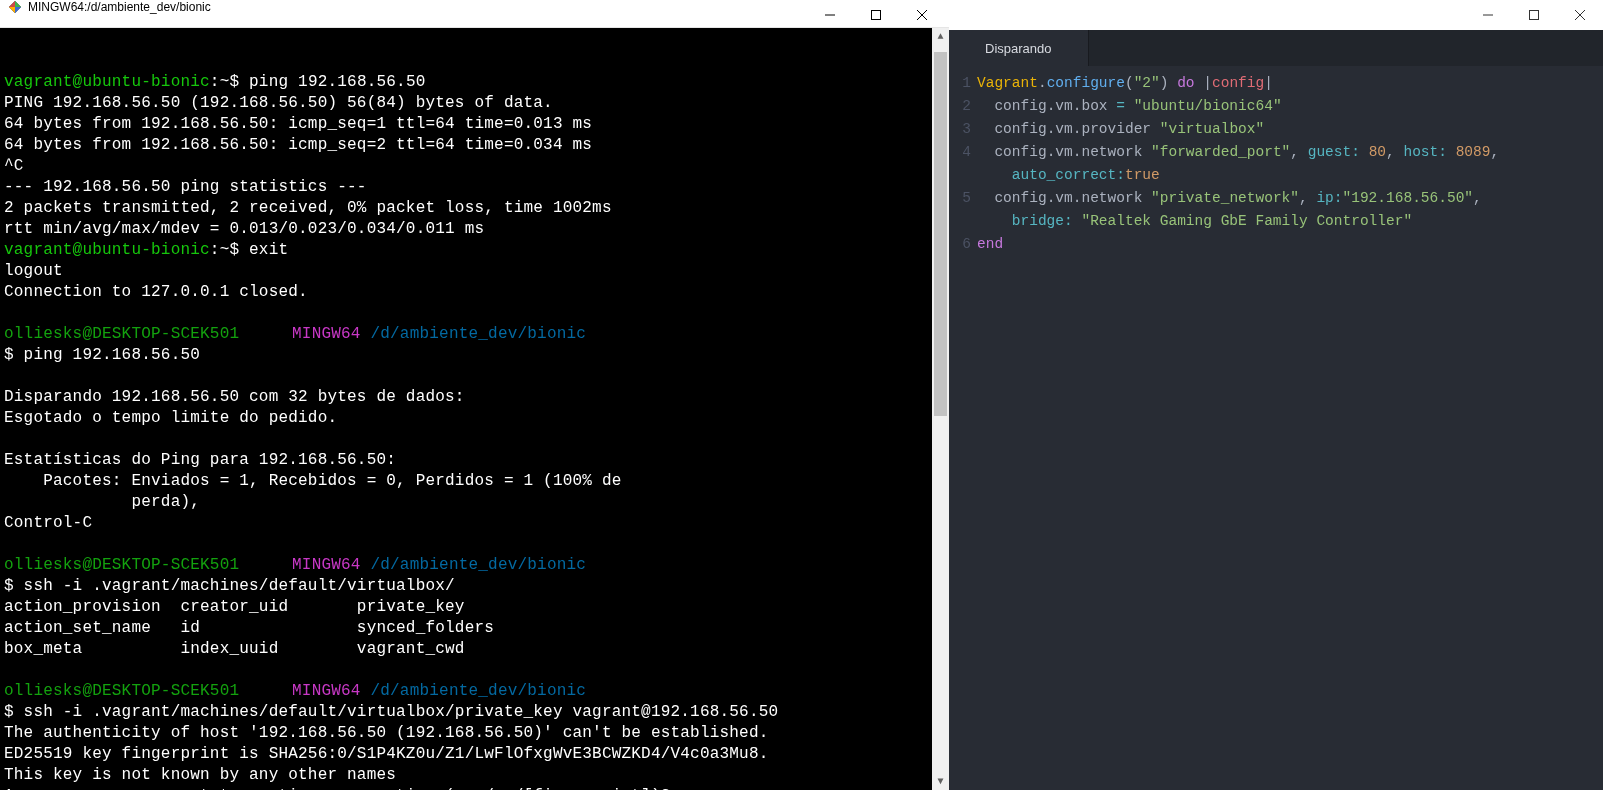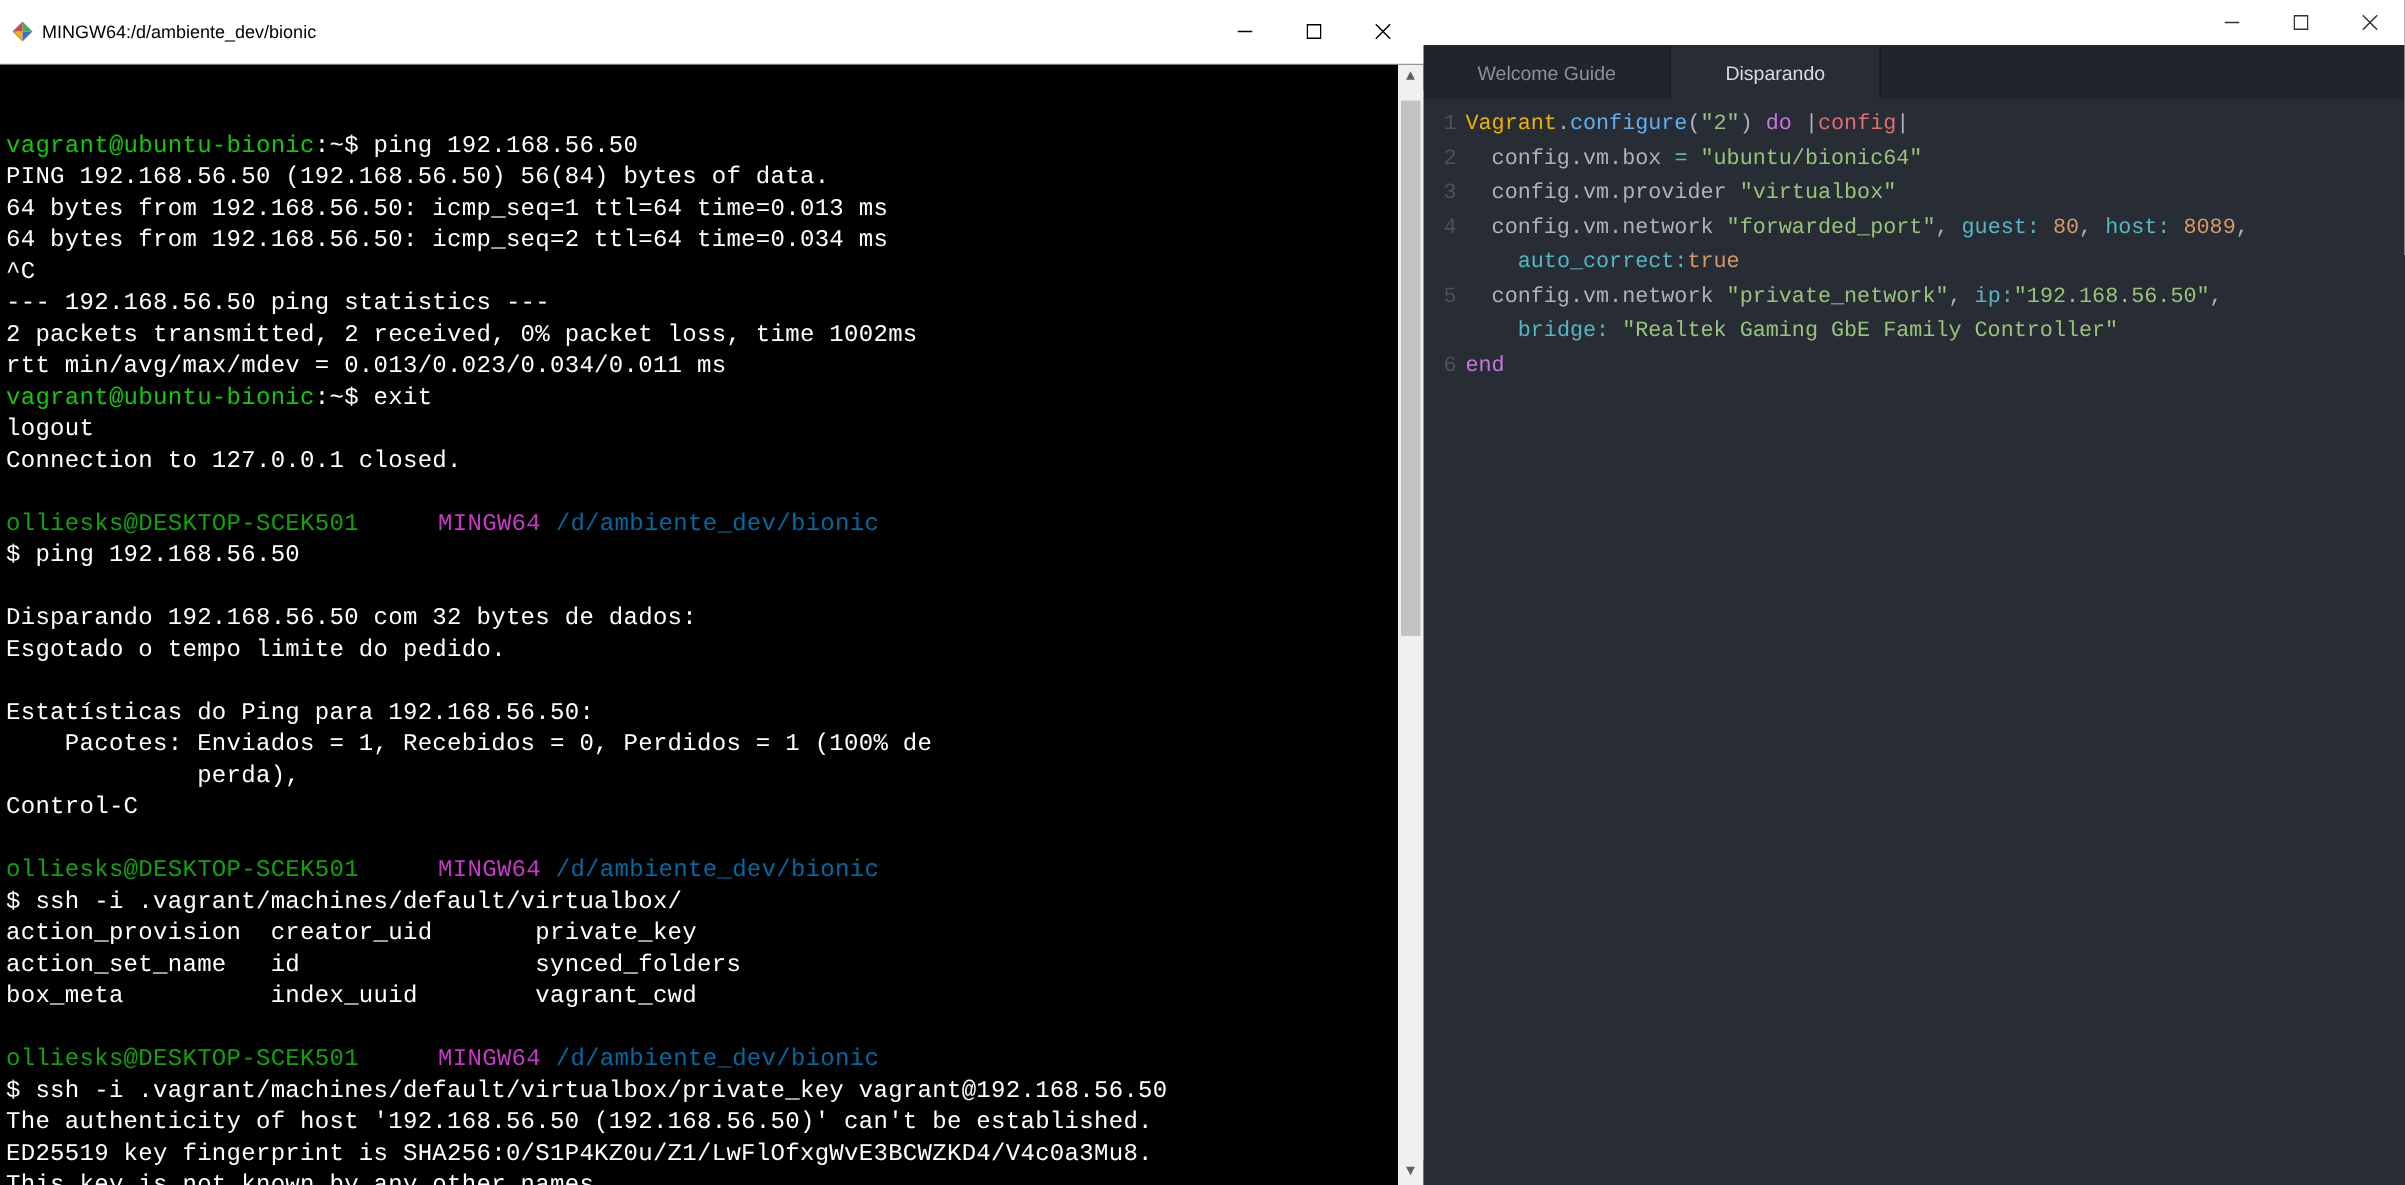--- a/index.html
+++ b/index.html
@@ -13,24 +13,24 @@
   }
   
   .term-window {
     width: 949px;
     height: 790px;
     display: flex;
     flex-direction: column;
     background: #fff;
   }
   .term-titlebar {
-    height: 43px;
+    height: 28px;
     background: #fff;
     display: flex;
-    align-items: center;
+    align-items: flex-start;
     padding: 0 4px 0 8px;
     font-family: "Segoe UI", Tahoma, sans-serif;
     font-size: 12px;
     color: #000;
     border-bottom: 1px solid #e5e5e5;
   }
   .term-titlebar .icon-diamond { margin-right: 6px; display:flex; }
   .term-titlebar .title { flex: 1; }
   .term-titlebar .win-controls { display: flex; }
   .win-btn {
@@ -199,17 +199,16 @@
       </div>
       <div class="ed-win-btn">
         <svg width="10" height="10">
             <line x1="0" y1="0" x2="10" y2="10" stroke="#333" stroke-width="1"></line>
             <line x1="10" y1="0" x2="0" y2="10" stroke="#333" stroke-width="1"></line>
           </svg>
       </div>
     </div>
   </div>
   <div class="editor-tabs" id="editor-tabs">
-      <div class="editor-tab">Welcome Guide</div>
       <div class="editor-tab active">Disparando</div>
     </div>
   <div class="editor-body" id="editor-body"><div><span class="gutter">1</span><span class="tk-a">Vagrant</span><span class="tk-b">.</span><span class="tk-c">configure</span><span class="tk-b">(</span><span class="tk-d">"2"</span><span class="tk-b">) </span><span class="tk-e">do </span><span class="tk-b">|</span><span class="tk-h">config</span><span class="tk-b">|</span></div><div><span class="gutter">2</span><span class="tk-b">  config</span><span class="tk-b">.</span><span class="tk-b">vm</span><span class="tk-b">.</span><span class="tk-b">box </span><span class="tk-g">= </span><span class="tk-d">"ubuntu/bionic64"</span></div><div><span class="gutter">3</span><span class="tk-b">  config</span><span class="tk-b">.</span><span class="tk-b">vm</span><span class="tk-b">.</span><span class="tk-b">provider </span><span class="tk-d">"virtualbox"</span></div><div><span class="gutter">4</span><span class="tk-b">  config</span><span class="tk-b">.</span><span class="tk-b">vm</span><span class="tk-b">.</span><span class="tk-b">network </span><span class="tk-d">"forwarded_port"</span><span class="tk-b">, </span><span class="tk-g">guest:</span><span class="tk-b"> </span><span class="tk-f">80</span><span class="tk-b">, </span><span class="tk-g">host:</span><span class="tk-b"> </span><span class="tk-f">8089</span><span class="tk-b">,</span></div><div><span class="gutter"> </span><span class="tk-b">    </span><span class="tk-g">auto_correct:</span><span class="tk-f">true</span></div><div><span class="gutter">5</span><span class="tk-b">  config</span><span class="tk-b">.</span><span class="tk-b">vm</span><span class="tk-b">.</span><span class="tk-b">network </span><span class="tk-d">"private_network"</span><span class="tk-b">, </span><span class="tk-g">ip:</span><span class="tk-d">"192.168.56.50"</span><span class="tk-b">,</span></div><div><span class="gutter"> </span><span class="tk-b">    </span><span class="tk-g">bridge:</span><span class="tk-b"> </span><span class="tk-d">"Realtek Gaming GbE Family Controller"</span></div><div><span class="gutter">6</span><span class="tk-e">end</span></div></div>
 </div>
 
 </body></html>

